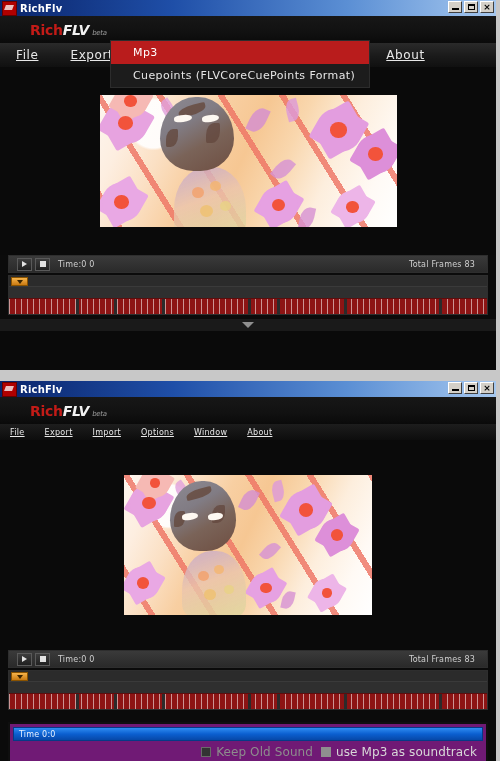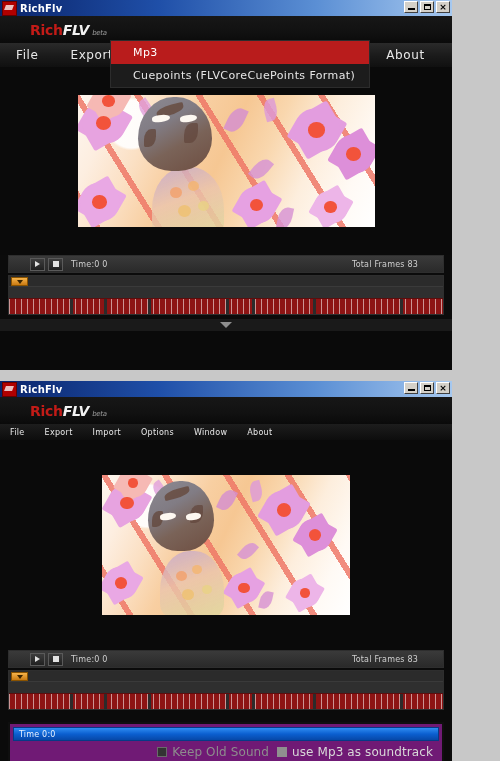--- a/index.html
+++ b/index.html
@@ -12,21 +12,21 @@
     width: 500px;
     height: 761px;
     overflow: hidden;
     position: relative;
   }
 
   
   .window {
     position: absolute;
     left: 0;
-    width: 452px;
+    width: 496px;
     background: #0a0a0a;
     overflow: hidden;
   }
   #window-top    { top: 0;   height: 370px; }
   #window-bottom { top: 381px; height: 380px; }
 
   
   .titlebar {
     height: 16px;
     background: linear-gradient(to right, #0a246a 0%, #1f4fa8 35%, #5b8fd4 70%, #a6c8ef 100%);
@@ -149,20 +149,21 @@
   .menu-item {
     color: #e8e8e8;
     font-size: 11px;
     padding: 0 14px;
     display: flex;
     align-items: center;
     white-space: nowrap;
     letter-spacing: .6px;
     font-family: "DejaVu Sans", sans-serif;
     cursor: default;
+    text-decoration: underline;
   }
   .menu-item.open {
     background: linear-gradient(to bottom, #e4e4e4, #bdbdbd);
     color: #1a1a1a;
   }
 
   
   #window-top .menubar { height: 24px; }
   #window-top .menu-item { font-size: 12px; padding: 0 16px; }
 
@@ -292,21 +293,21 @@
   .panel {
     margin: 0 8px;
     border: 1px solid #2e2e2e;
     background: #232323;
     box-sizing: border-box;
   }
   .transport {
     height: 18px;
     display: flex;
     align-items: center;
-    padding: 0 21px;
+    padding: 0 8px;
     background: linear-gradient(to bottom, #3a3a3a, #2a2a2a);
     box-sizing: border-box;
     position: relative;
   }
   .t-btn {
     width: 15px; height: 13px;
     margin-right: 3px;
     background: linear-gradient(to bottom, #3d3d3d, #202020);
     border: 1px solid #5a5a5a;
     box-sizing: border-box;

